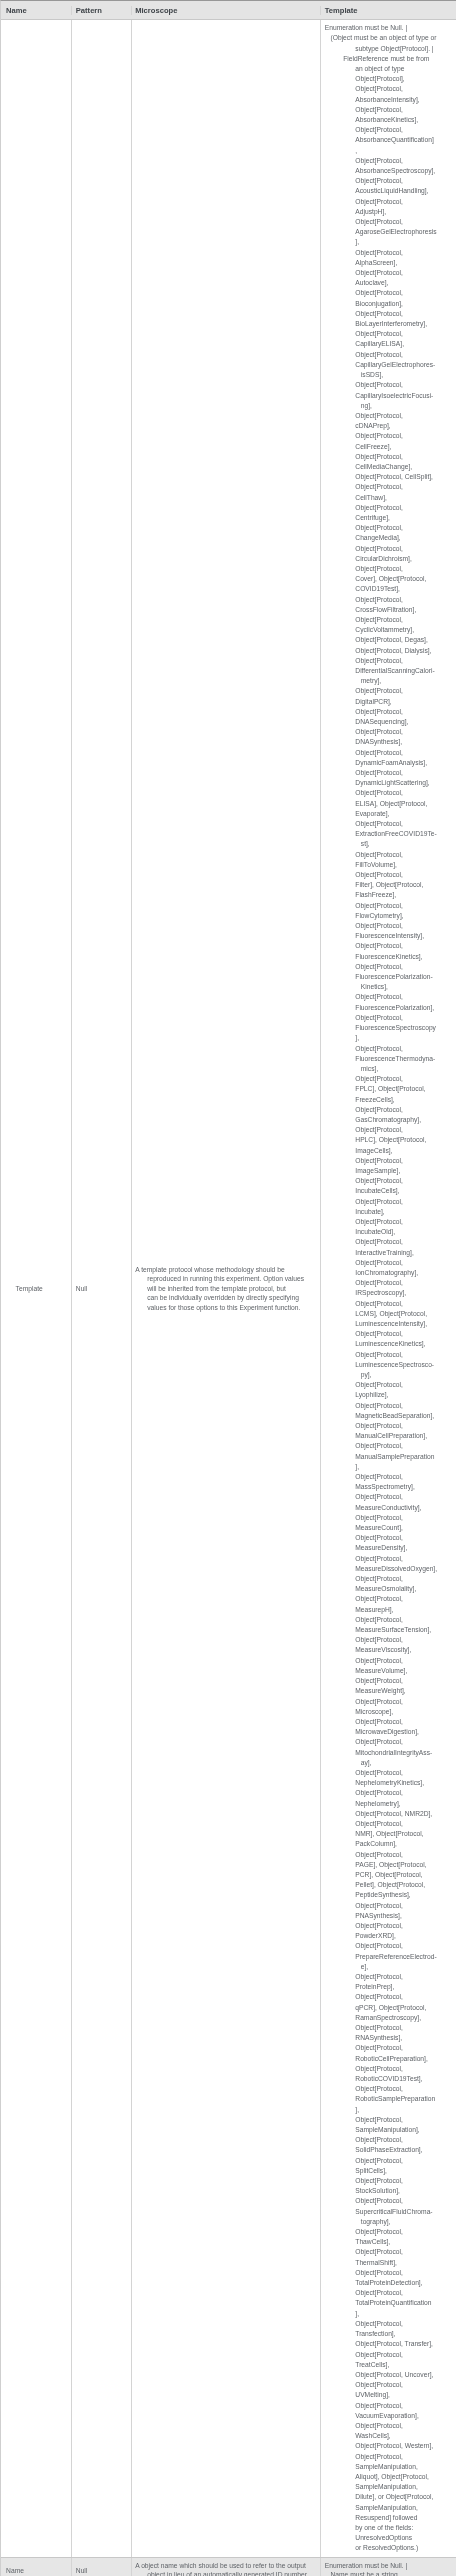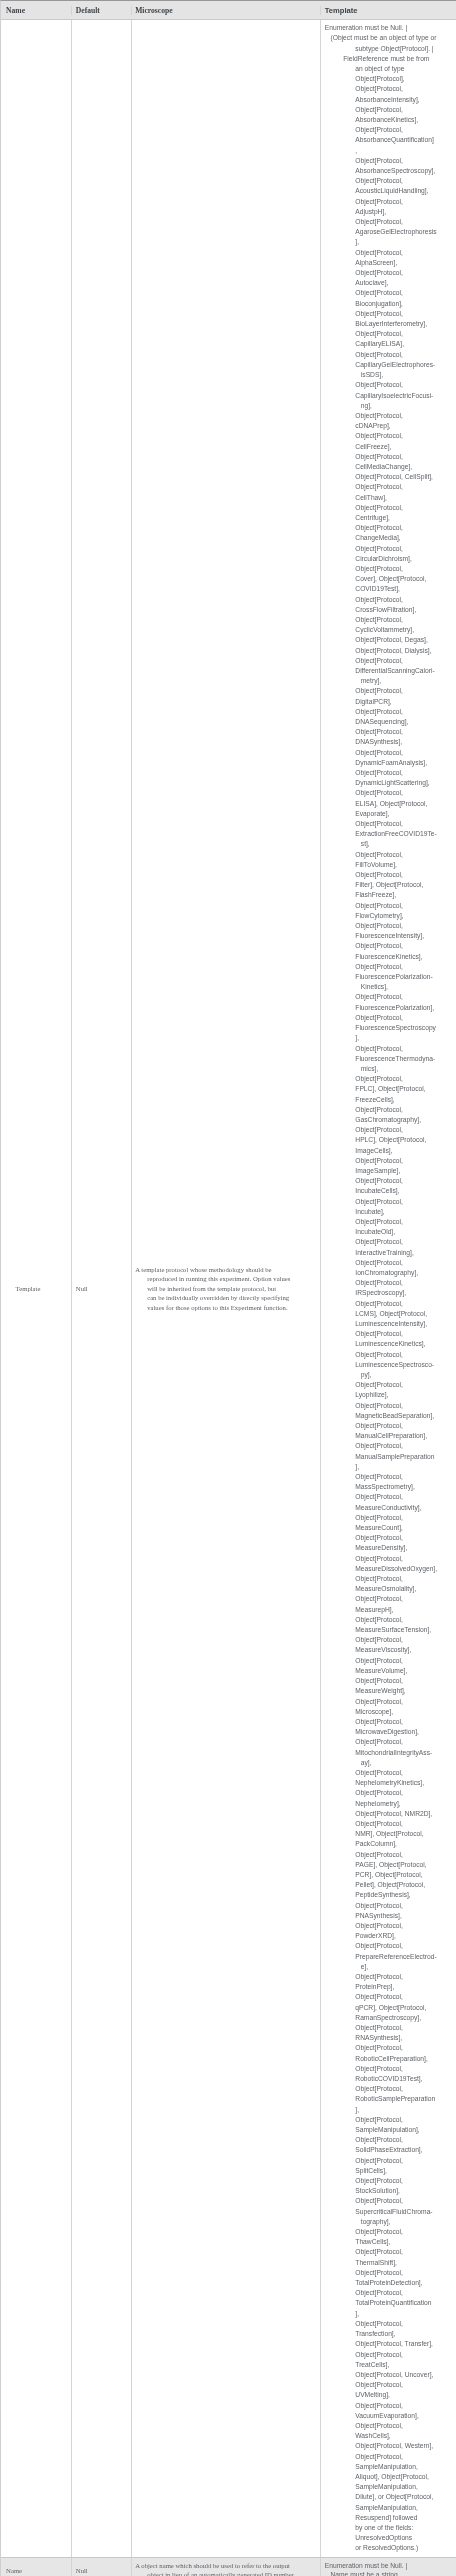--- a/index.html
+++ b/index.html
@@ -15,21 +15,21 @@
     border-left:0.6px solid #cfcfcf;
     border-right:0.6px solid #cfcfcf;
     border-top:1.3px solid #979797;
     background:#ffffff;
   }
   .grid-row{
     display:grid;
     grid-template-columns:71px 60px 189px 135px;
   }
   .grid-row > div{box-sizing:border-box;}
-  .c1,.c2,.c3{border-right:0.6px solid #d4d4d4;font-family:Liberation Serif, serif;}
+  .c1,.c2,.c3{border-right:0.6px solid #d4d4d4;}
   
   .thead{
     background:#e4e4e4;
     border-bottom:0.6px solid #c8c8c8;
     height:18px;
     align-items:center;
     font-weight:bold;
     font-size:7.6px;
     color:#3f4449;
   }
@@ -78,21 +78,21 @@
     background:#b3b7ba;
   }
 </style>
 </head>
 <body>
 
 <div class="opts-table">
 
   <div class="grid-row thead">
     <div class="c1">Name</div>
-    <div class="c2">Default</div>
+    <div class="c2">Pattern</div>
     <div class="c3">Microscope</div>
     <div class="c4">Template</div>
   </div>
 
   <div class="grid-row trow row-template">
     <div class="c1 vcenter">
       <span>Template</span>
     </div>
     <div class="c2 vcenter">
       <span>Null</span>

